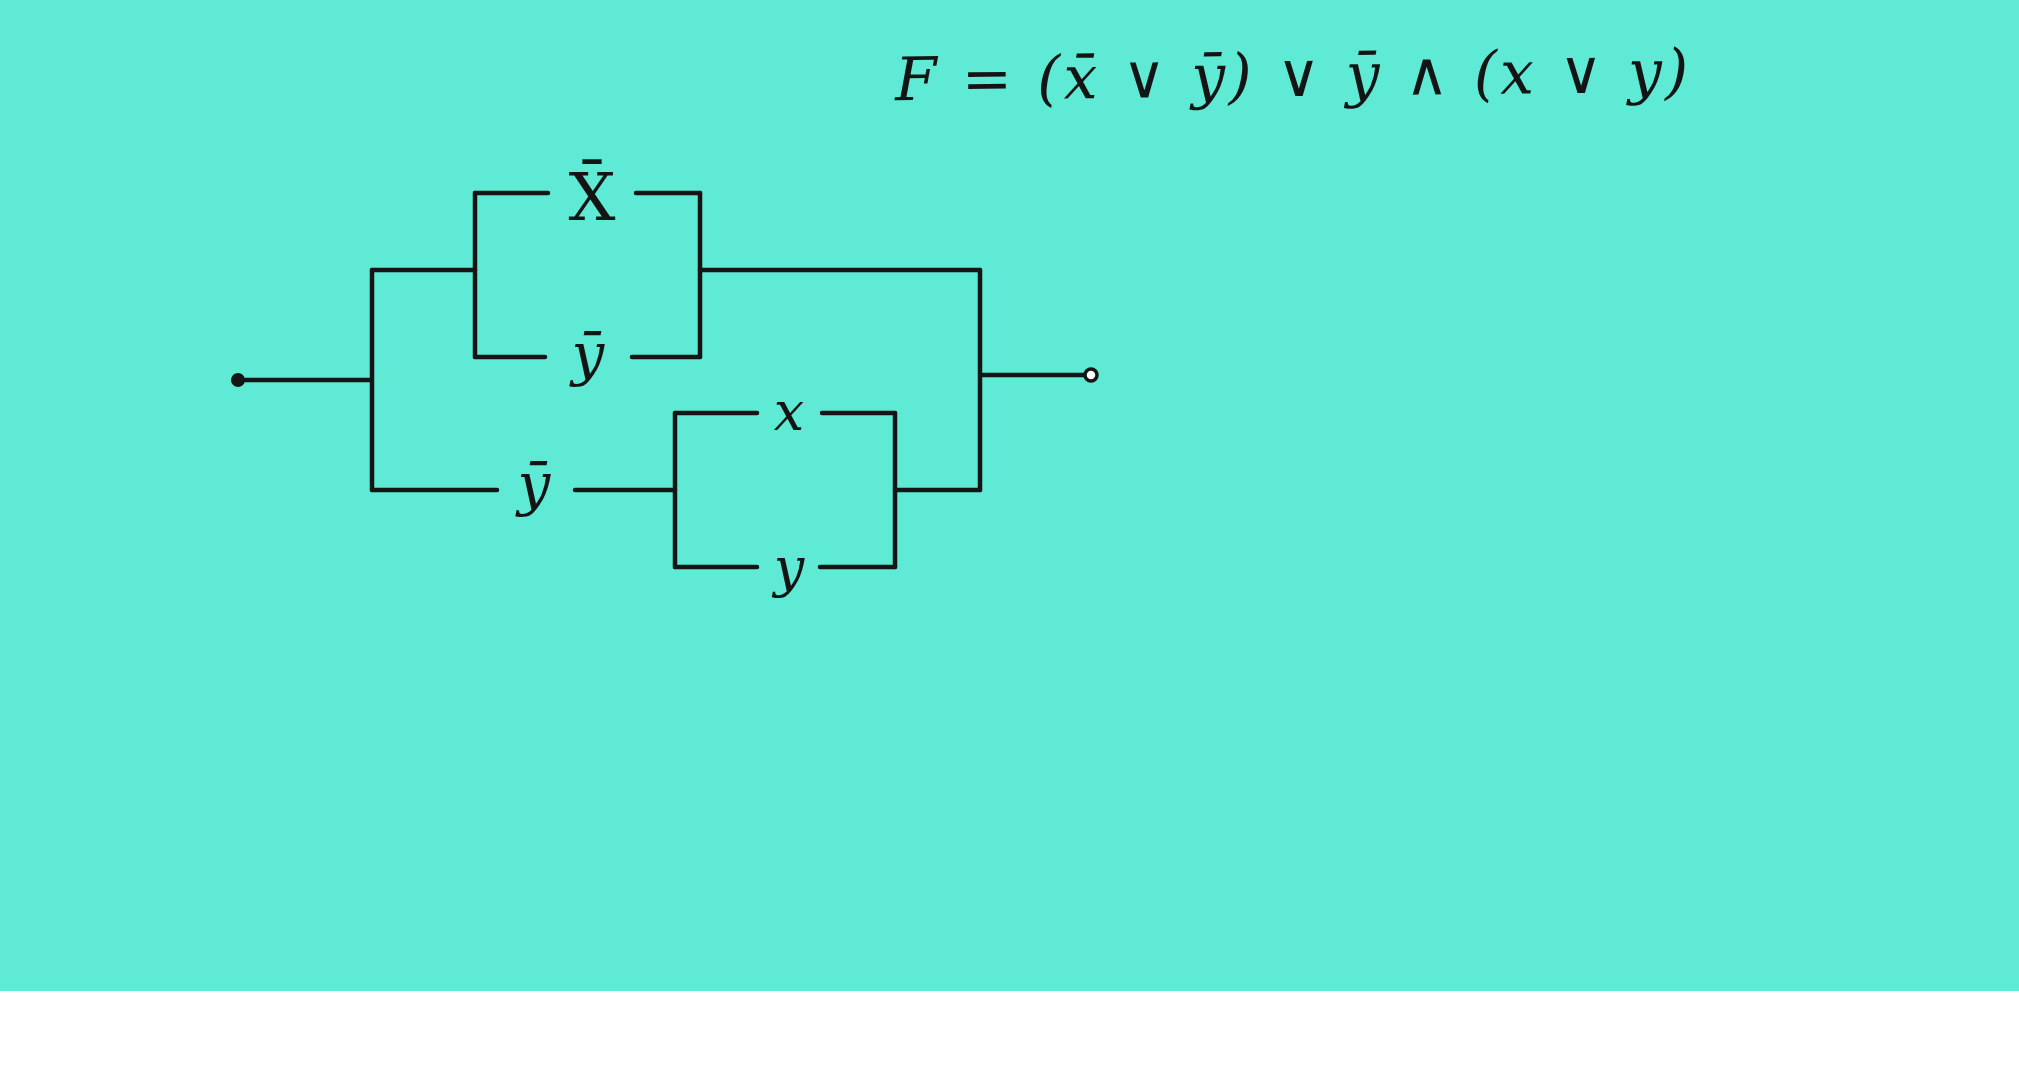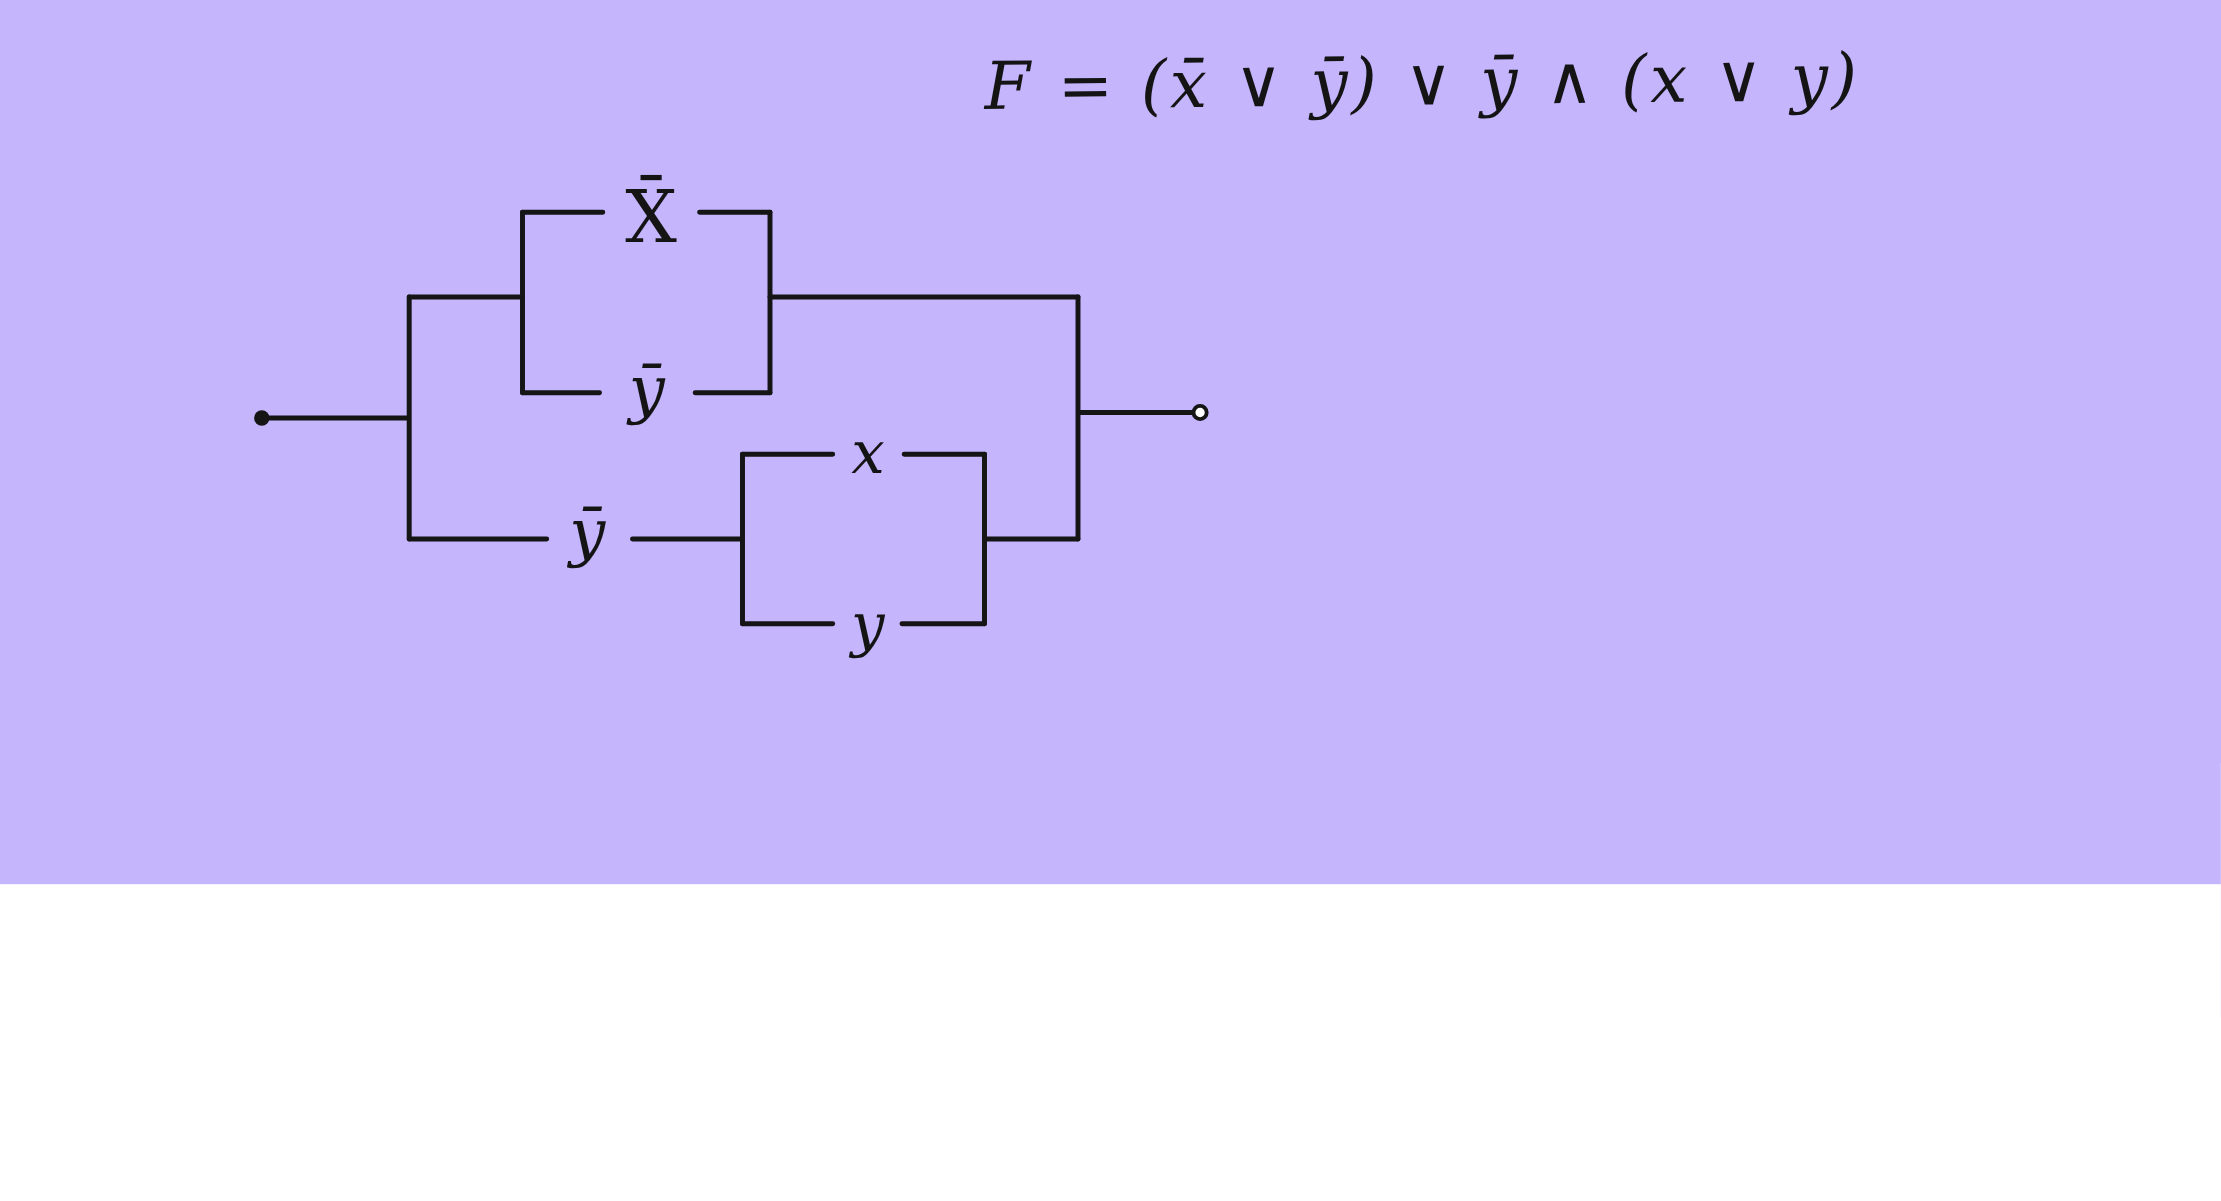--- a/index.html
+++ b/index.html
@@ -3,22 +3,22 @@
 <meta charset="utf-8">
 <style>
   html, body {
     margin: 0;
     padding: 0;
     background: #ffffff;
   }
   .canvas {
     position: relative;
     width: 2019px;
-    height: 804px;
-    background: #c4b5fd;
+    height: 991px;
+    background: #5eead4;
     overflow: hidden;
     font-family: "DejaVu Serif", serif;
     color: #141414;
   }
   .formula {
     position: absolute;
     left: 895px;
     top: 40px;
     font-size: 60px;
     font-style: italic;

